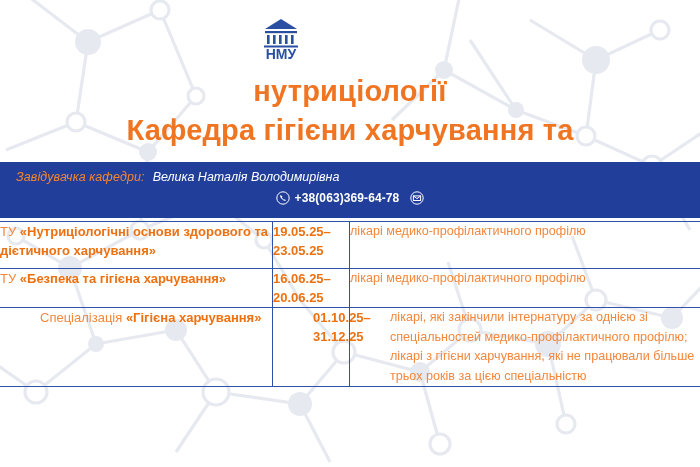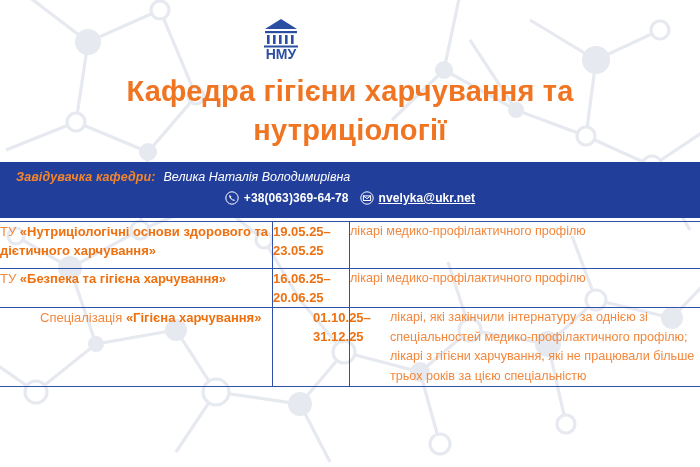--- a/index.html
+++ b/index.html
@@ -36,21 +36,21 @@
     letter-spacing:.2px;
   }
 
   
   .head-band{
     position:absolute;left:0;top:162px;width:700px;height:56px;
     background:#213f9a;z-index:2;
   }
   .band-row1{position:absolute;left:16px;top:8px;display:flex;align-items:baseline;gap:8px;}
   .band-label{
-    color:#F3862C;font-style:italic;font-weight:bold;font-size:12.5px;letter-spacing:.1px;
+    color:#F3862C;font-style:italic;font-weight:normal;font-size:12.5px;letter-spacing:.1px;
   }
   .band-value{color:#ffffff;font-style:italic;font-size:12.5px;}
   .band-row2{
     position:absolute;left:0;top:29px;width:700px;
     display:flex;justify-content:center;align-items:center;gap:11px;
   }
   .contact{display:flex;align-items:flex-end;gap:5px;}
   .contact .txt{color:#ffffff;font-size:12px;font-weight:bold;letter-spacing:.1px;}
   .contact .txt.link{text-decoration:underline;}
   .ci{width:14px;height:14px;flex:none;display:block;}
@@ -152,22 +152,22 @@
       <rect x="11" y="19" width="2.6" height="9" fill="#2a4fa2"></rect>
       <rect x="17" y="19" width="2.6" height="9" fill="#2a4fa2"></rect>
       <rect x="23" y="19" width="2.6" height="9" fill="#2a4fa2"></rect>
       <rect x="29" y="19" width="2.6" height="9" fill="#2a4fa2"></rect>
       <rect x="2" y="29.5" width="34" height="2" fill="#2a4fa2"></rect>
       <text x="19" y="43" text-anchor="middle" fill="#2a4fa2" font-family="Liberation Sans, sans-serif" font-size="14" font-weight="bold">НМУ</text>
     </svg>
   </div>
 
   <div class="title">
+    <div>нутриціології</div>
     <div>Кафедра гігієни харчування та</div>
-    <div>нутриціології</div>
   </div>
 
   <div class="head-band">
     <div class="band-row1">
       <span class="band-label">Завідувачка кафедри:</span>
       <span class="band-value">Велика Наталія Володимирівна</span>
     </div>
     <div class="band-row2">
       <span class="contact">
         <svg class="ci" viewBox="0 0 14 14" xmlns="http://www.w3.org/2000/svg" aria-hidden="true">
@@ -175,21 +175,20 @@
           <path d="M4.6,4.1 C4.1,4.6 4.0,5.4 4.5,6.3 C5.2,7.6 6.4,8.8 7.7,9.5 C8.6,10.0 9.4,9.9 9.9,9.4 L8.9,8.2 L7.9,8.7 C7.3,8.3 6.3,7.3 5.9,6.5 L6.4,5.5 Z" fill="#ffffff"></path>
         </svg>
         <span class="txt">+38(063)369-64-78</span>
       </span>
       <span class="contact">
         <svg class="ci" viewBox="0 0 14 14" xmlns="http://www.w3.org/2000/svg" aria-hidden="true">
           <circle cx="7" cy="7" r="6.2" fill="none" stroke="#ffffff" stroke-width="1"></circle>
           <rect x="3.4" y="4.9" width="7.2" height="4.6" fill="none" stroke="#ffffff" stroke-width="1"></rect>
           <path d="M3.4,4.9 L7,7.6 L10.6,4.9" fill="none" stroke="#ffffff" stroke-width="1"></path>
         </svg>
-        <span class="txt link">nvelyka@ukr.net</span>
       </span>
     </div>
   </div>
 
   <table class="tbl">
     <tbody>
       <tr class="r1">
         <td class="c-course">
           <span class="course-pre">ТУ </span><span class="course-name">«Нутриціологічні основи здорового та дієтичного харчування»</span>
         </td>

